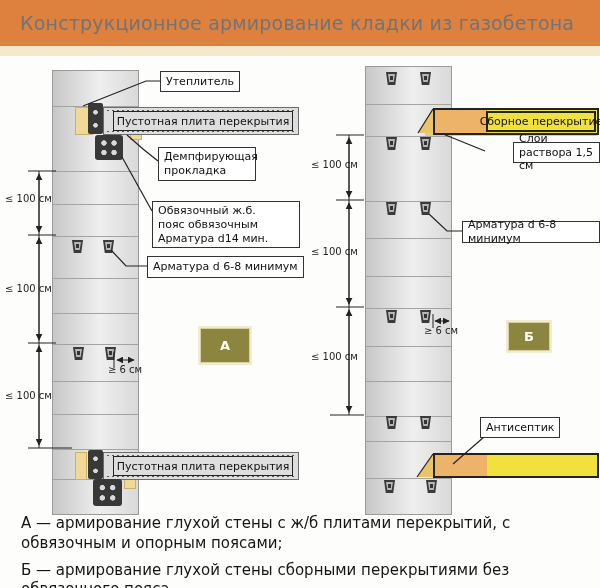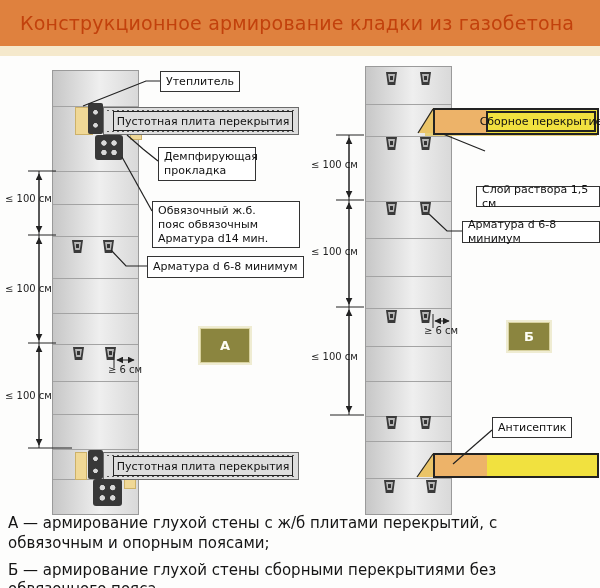--- a/index.html
+++ b/index.html
@@ -4,21 +4,21 @@
 <style>
   html,body{margin:0;padding:0;}
   .page{
     position:relative; width:600px; height:588px; overflow:hidden;
     background:#fdfdfc; font-family:"DejaVu Sans","Liberation Sans",sans-serif;
   }
   
   .banner{position:absolute;left:0;top:0;width:600px;height:46px;background:#df813e;}
   .banner-strip{position:absolute;left:0;top:46px;width:600px;height:10px;background:#f5e9cc;}
   .banner-title{position:absolute;left:20px;top:0;height:46px;line-height:46px;
-    font-size:19px;font-weight:500;color:#c2410c;letter-spacing:.2px;white-space:nowrap;}
+    font-size:19px;font-weight:500;color:#737373;letter-spacing:.2px;white-space:nowrap;}
   .wall{position:absolute;background:linear-gradient(90deg,#c7c7c7 0,#efefef 55%,#d9d9d9 100%);
     border:1px solid #9a9a9a;z-index:1;}
   .joint{position:absolute;left:0;right:0;height:1px;background:#a3a3a3;}
   .slab-gray{position:absolute;background:#dedede;border:1px solid #6b6b6b;z-index:2;}
   .dotline{position:absolute;left:3px;right:3px;height:1px;
     background:repeating-linear-gradient(90deg,#555 0 2px,transparent 2px 5px);}
   .slab-gray .lbl{position:absolute;left:9px;right:5px;top:3px;bottom:3px;border:1px solid #222;
     display:flex;align-items:center;justify-content:center;font-size:11px;color:#111;white-space:nowrap;}
   .yellow{position:absolute;background:#f0d896;border:1px solid #cdb169;z-index:2;}
   .anchor{position:absolute;z-index:3;border-radius:2px;
@@ -45,21 +45,21 @@
     background:linear-gradient(90deg,#edb369 0 32%,#f1e13f 32%);}
   .slab-label-box{position:absolute;right:1px;top:1px;bottom:1px;width:106px;border:2px solid #222;
     background:#f1e13f;display:flex;align-items:center;justify-content:center;
     font-size:11px;color:#111;white-space:nowrap;}
   .wedge{position:absolute;background:#eac468;clip-path:polygon(0 100%,100% 0,100% 100%);z-index:2;}
   .mortar{position:absolute;background:#e7cf7a;z-index:2;}
   .material-label{position:absolute;color:#8a8a8a;font-size:11px;line-height:1.3;z-index:3;}
   svg.overlay{position:absolute;left:0;top:0;z-index:4;pointer-events:none;}
   
   .captions{position:absolute;left:8px;top:514px;width:586px;font-size:15px;color:#151515;line-height:1.32;}
-  .captions p{margin:0 0 7px 0;}
+  .captions p{margin:0 0 7px 13px;}
 </style>
 </head>
 <body>
 
 <div class="page">
 
   <div class="banner"></div>
   <div class="banner-strip"></div>
   <div class="banner-title">Конструкционное армирование кладки из газобетона</div>
 
@@ -179,23 +179,23 @@
   <div class="rebar" style="left:420px;top:416px;">
       <i></i>
     </div>
   <div class="rebar" style="left:384px;top:480px;">
       <i></i>
     </div>
   <div class="rebar" style="left:426px;top:480px;">
       <i></i>
     </div>
 
-  <div class="callout" style="left:476px;top:142px;height:15px;margin-top:44px;">Слой раствора 1,5 см</div>
+  <div class="callout" style="left:513px;top:142px;height:15px;">Слой раствора 1,5 см</div>
   <div class="callout" style="left:462px;top:221px;height:16px;">Арматура d 6-8 минимум</div>
-  <div class="callout" style="left:492px;top:417px;height:15px;">Антисептик</div>
+  <div class="callout" style="left:480px;top:417px;height:15px;">Антисептик</div>
 
   <div class="dim" style="left:311px;top:159px;">≤ 100 см</div>
   <div class="dim" style="left:311px;top:246px;">≤ 100 см</div>
   <div class="dim" style="left:311px;top:351px;">≤ 100 см</div>
   <div class="dim" style="left:424px;top:325px;">≥ 6 см</div>
 
   <div class="tag" style="left:508px;top:322px;width:40px;height:27px;">Б</div>
 
   <svg class="overlay" width="600" height="588" viewBox="0 0 600 588">
     <defs>

